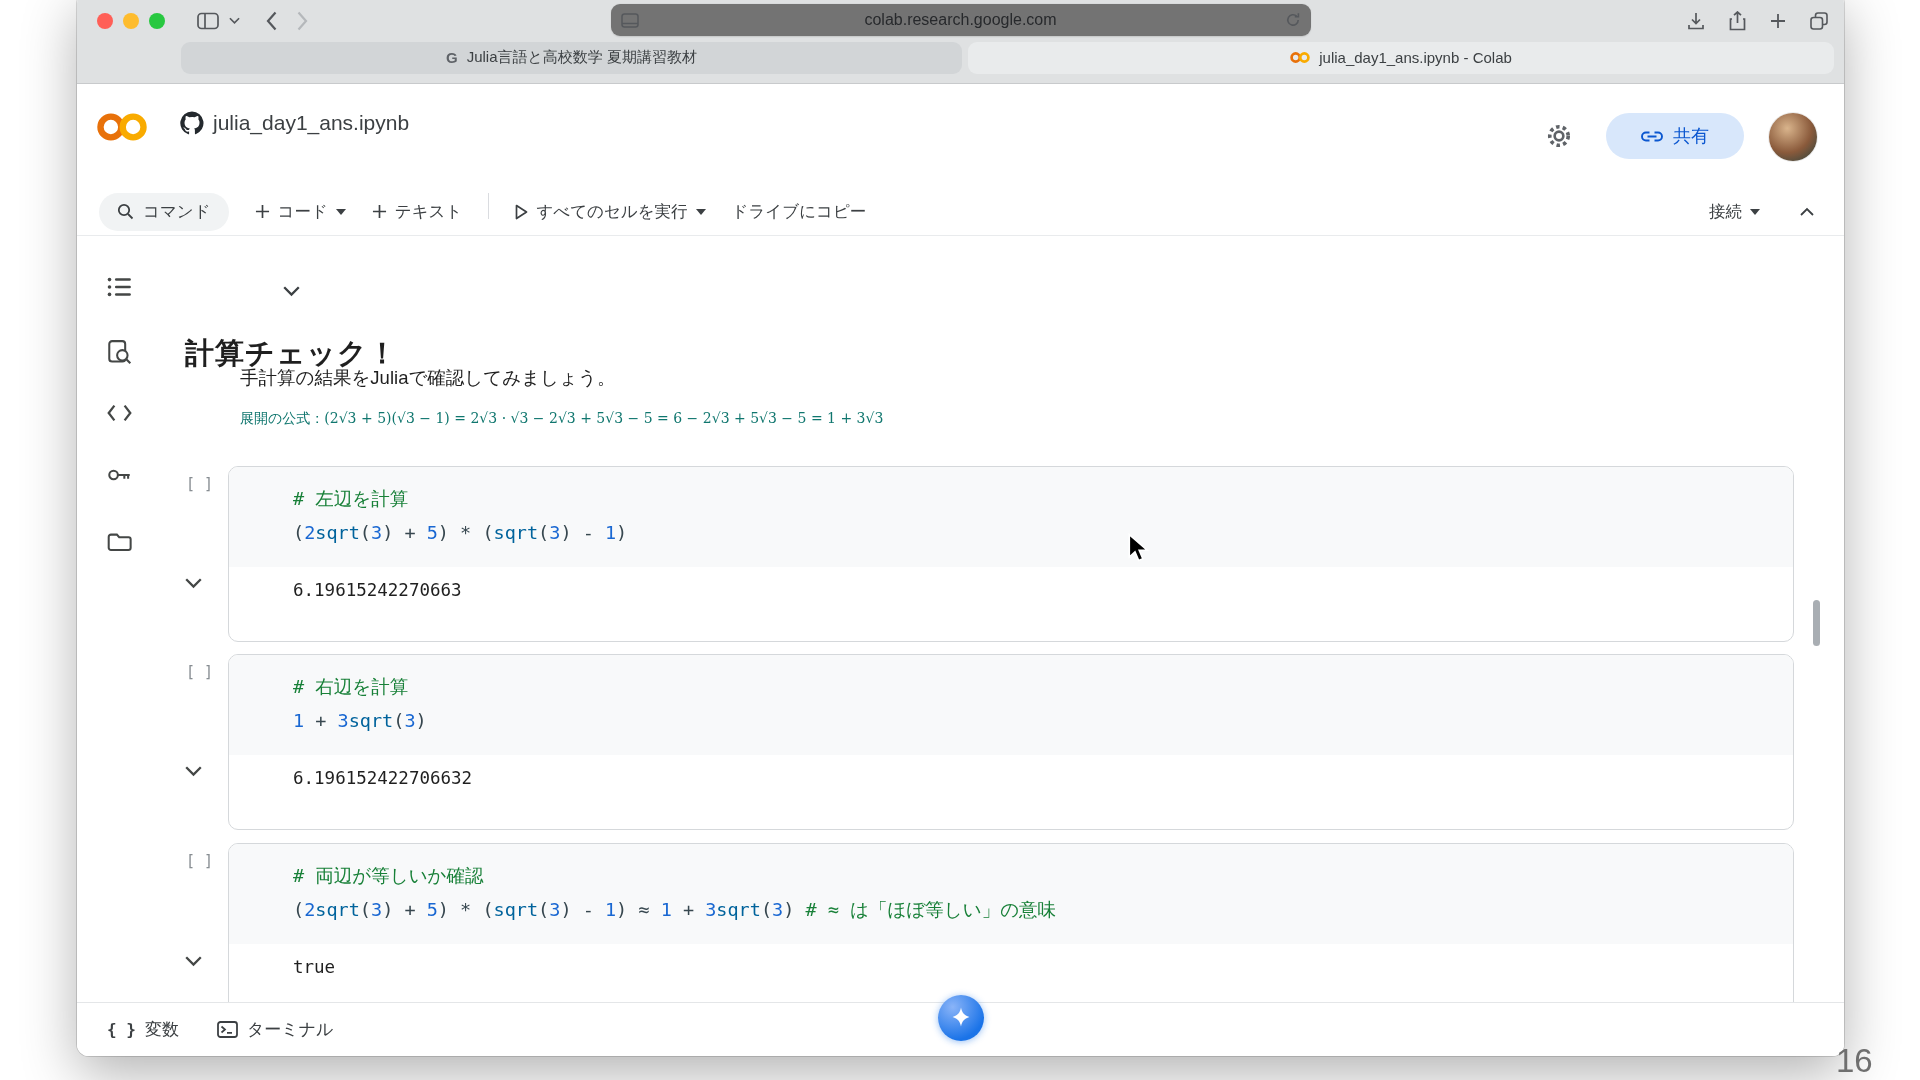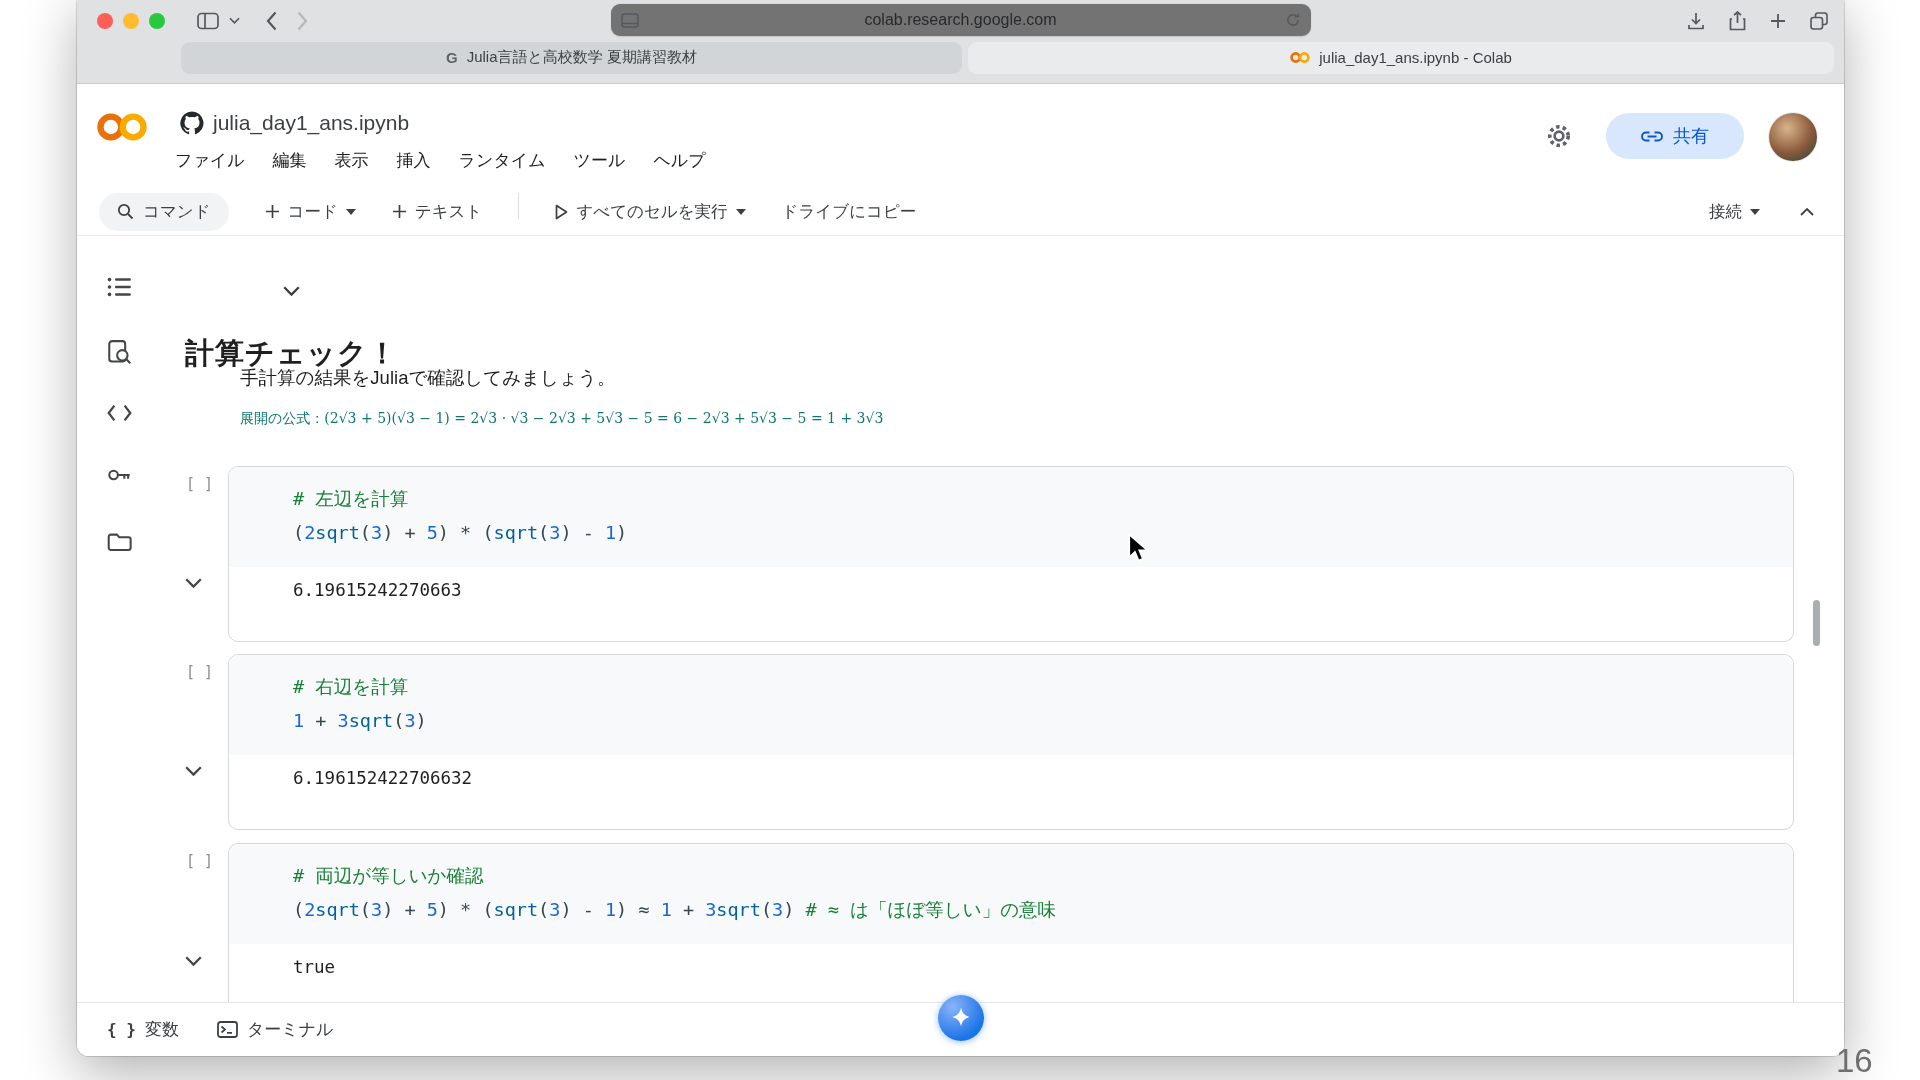--- a/index.html
+++ b/index.html
@@ -51,21 +51,21 @@
   .share-btn { position:absolute; left:1529px; top:29px; width:138px; height:46px; border-radius:23px;
                background:var(--share-bg); color:var(--share-fg); display:flex; align-items:center;
                justify-content:center; gap:10px; font-size:18px; border:none; }
   .avatar { position:absolute; left:1692px; top:29px; width:48px; height:48px; border-radius:50%;
             background:radial-gradient(circle at 38% 32%, #d9b48c, #8a5a3b 55%, #24423f 100%);
             box-shadow:0 0 0 1px rgba(0,0,0,.08); }
 
   .nb-toolbar { position:absolute; left:0; top:104px; right:0; height:48px; display:flex;
                 align-items:center; padding:0 30px 0 22px; border-bottom:1px solid #e9ebed;
                 font-size:16.5px; color:#3c4043; }
-  .tb-left { display:flex; gap:36px; }
+  .tb-left { display:flex; gap:26px; }
   .cmd-pill { display:flex; align-items:center; gap:9px; background:#f1f3f4; border-radius:19px;
               height:38px; padding:0 18px; }
   .tb-btn { display:flex; align-items:center; gap:8px; background:none; border:none;
             font-size:16.5px; color:#3c4043; font-family:inherit; }
   .tb-div { width:1px; height:26px; background:#dadce0; }
   .tb-right { margin-left:auto; display:flex; align-items:center; gap:40px; }
 
   .side-icons { position:absolute; left:30px; top:192px; display:flex; flex-direction:column;
                 gap:39px; color:#444746; }
   .side-btn { width:25px; height:25px; }
@@ -209,29 +209,20 @@
           </svg>
       </div>
 
       <div class="gh-title-row">
         <svg width="24" height="24" viewBox="0 0 16 16">
             <path d="M8 .3a7.8 7.8 0 0 0-2.47 15.2c.39.07.53-.17.53-.38v-1.4c-2.17.47-2.63-1.04-2.63-1.04-.35-.9-.87-1.14-.87-1.14-.71-.48.05-.47.05-.47.79.05 1.2.8 1.2.8.7 1.2 1.83.86 2.28.66.07-.51.27-.86.5-1.06-1.74-.2-3.57-.87-3.57-3.87 0-.86.3-1.56.8-2.11-.08-.2-.35-1 .08-2.08 0 0 .66-.21 2.15.8a7.4 7.4 0 0 1 3.92 0c1.49-1.01 2.14-.8 2.14-.8.44 1.08.17 1.88.09 2.08.5.55.8 1.25.8 2.11 0 3.01-1.84 3.67-3.59 3.86.28.25.53.72.53 1.45v2.16c0 .21.14.46.54.38A7.8 7.8 0 0 0 8 .3z" fill="#24292e"></path>
           </svg>
         <span class="nb-title">julia_day1_ans.ipynb</span>
       </div>
 
-      <div class="menubar">
-        <span class="menu-item">ファイル</span>
-        <span class="menu-item">編集</span>
-        <span class="menu-item">表示</span>
-        <span class="menu-item">挿入</span>
-        <span class="menu-item">ランタイム</span>
-        <span class="menu-item">ツール</span>
-        <span class="menu-item">ヘルプ</span>
-      </div>
 
       <div class="gear-btn">
         <svg width="28" height="28" viewBox="0 0 20 20">
             <circle cx="10" cy="10" r="6.6" fill="none" stroke="#5f6368" stroke-width="2.6" stroke-dasharray="2.5 2.3"></circle>
             <circle cx="10" cy="10" r="3.1" fill="none" stroke="#5f6368" stroke-width="1.9"></circle>
           </svg>
       </div>
 
       <button class="share-btn">
         <svg width="22" height="11" viewBox="0 0 22 11">

